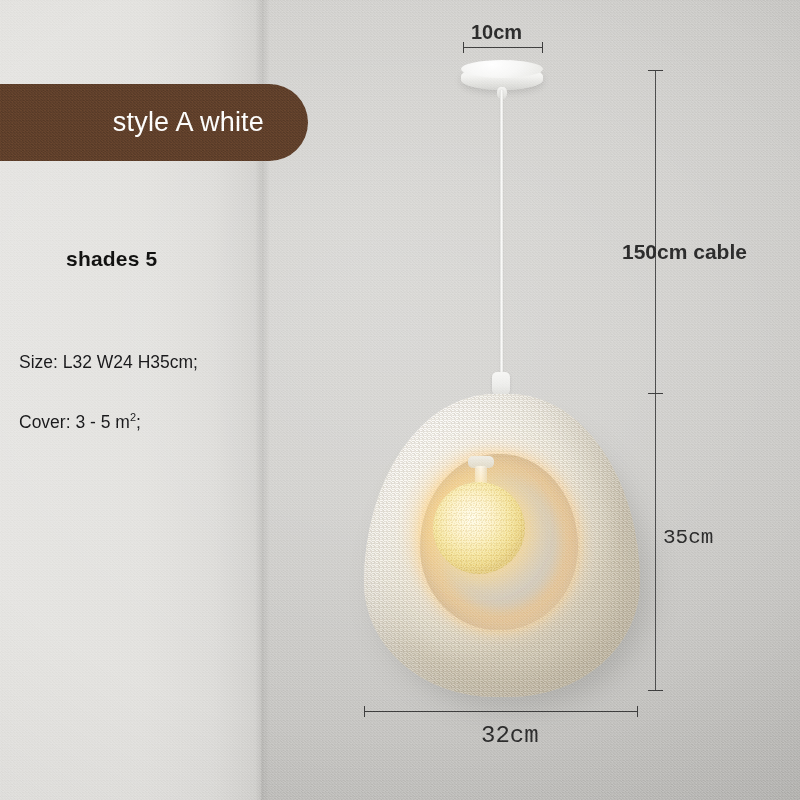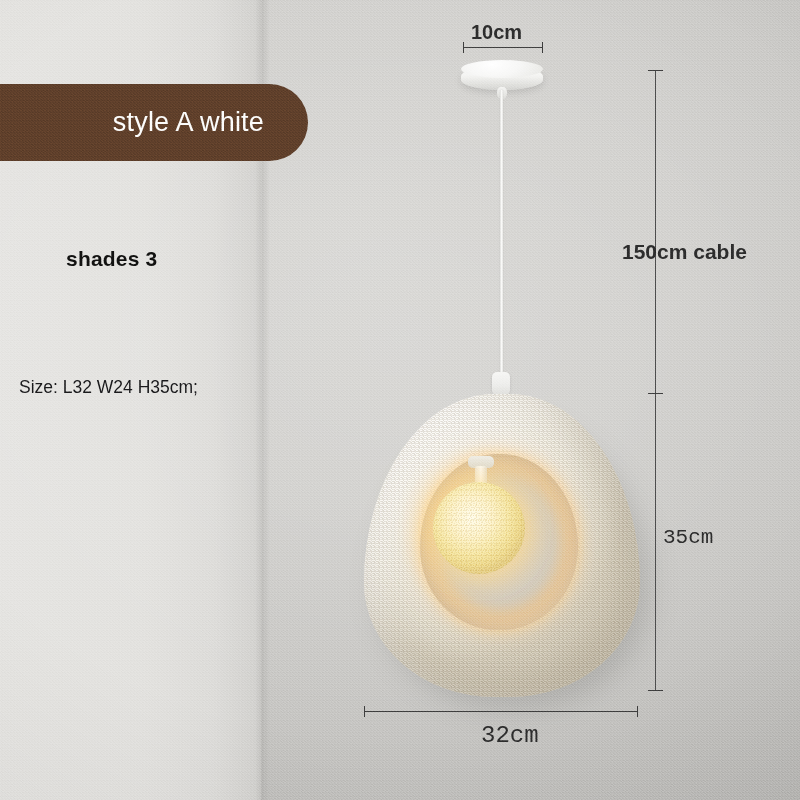--- a/index.html
+++ b/index.html
@@ -81,21 +81,21 @@
   .shades-label {
     position: absolute;
     left: 66px; top: 247px;
     font-size: 21px;
     font-weight: bold;
     color: #111110;
     letter-spacing: 0.2px;
   }
   .spec-list {
     position: absolute;
-    left: 19px; top: 379px;
+    left: 19px; top: 354px;
     width: 320px;
   }
   .spec-line {
     font-size: 17.5px;
     color: #18181a;
     line-height: 1;
     margin-bottom: 40px;
     white-space: nowrap;
   }
   .spec-line sup { font-size: 11px; vertical-align: super; }
@@ -308,24 +308,25 @@
     <div class="bulb-socket"></div>
     <div class="bulb-stem"></div>
     <div class="bulb"></div>
     <div class="bulb-speckle"></div>
   </div>
 
   <div class="badge" style="background:#5a3c28">
     <span class="badge-label">style A white</span>
   </div>
 
-  <div class="shades-label">shades 3</div>
+  <div class="shades-label">shades 5</div>
 
   <div class="spec-list">
     <div class="spec-line">Size: L32 W24 H35cm;</div>
+    <div class="spec-line"><span>Cover: 3 - 5 m</span><sup>2</sup><span>;</span></div>
   </div>
 
   <div class="dim-label dim-10">10cm</div>
   <div class="dim-line-h" style="left:463px; top:47px; width:80px;"></div>
   <div class="tick-v" style="left:463px; top:42px;"></div>
   <div class="tick-v" style="left:542px; top:42px;"></div>
 
   <div class="dim-line-v" style="left:655px; top:70px; height:620px;"></div>
   <div class="tick-h" style="left:648px; top:70px;"></div>
   <div class="tick-h" style="left:648px; top:393px;"></div>

